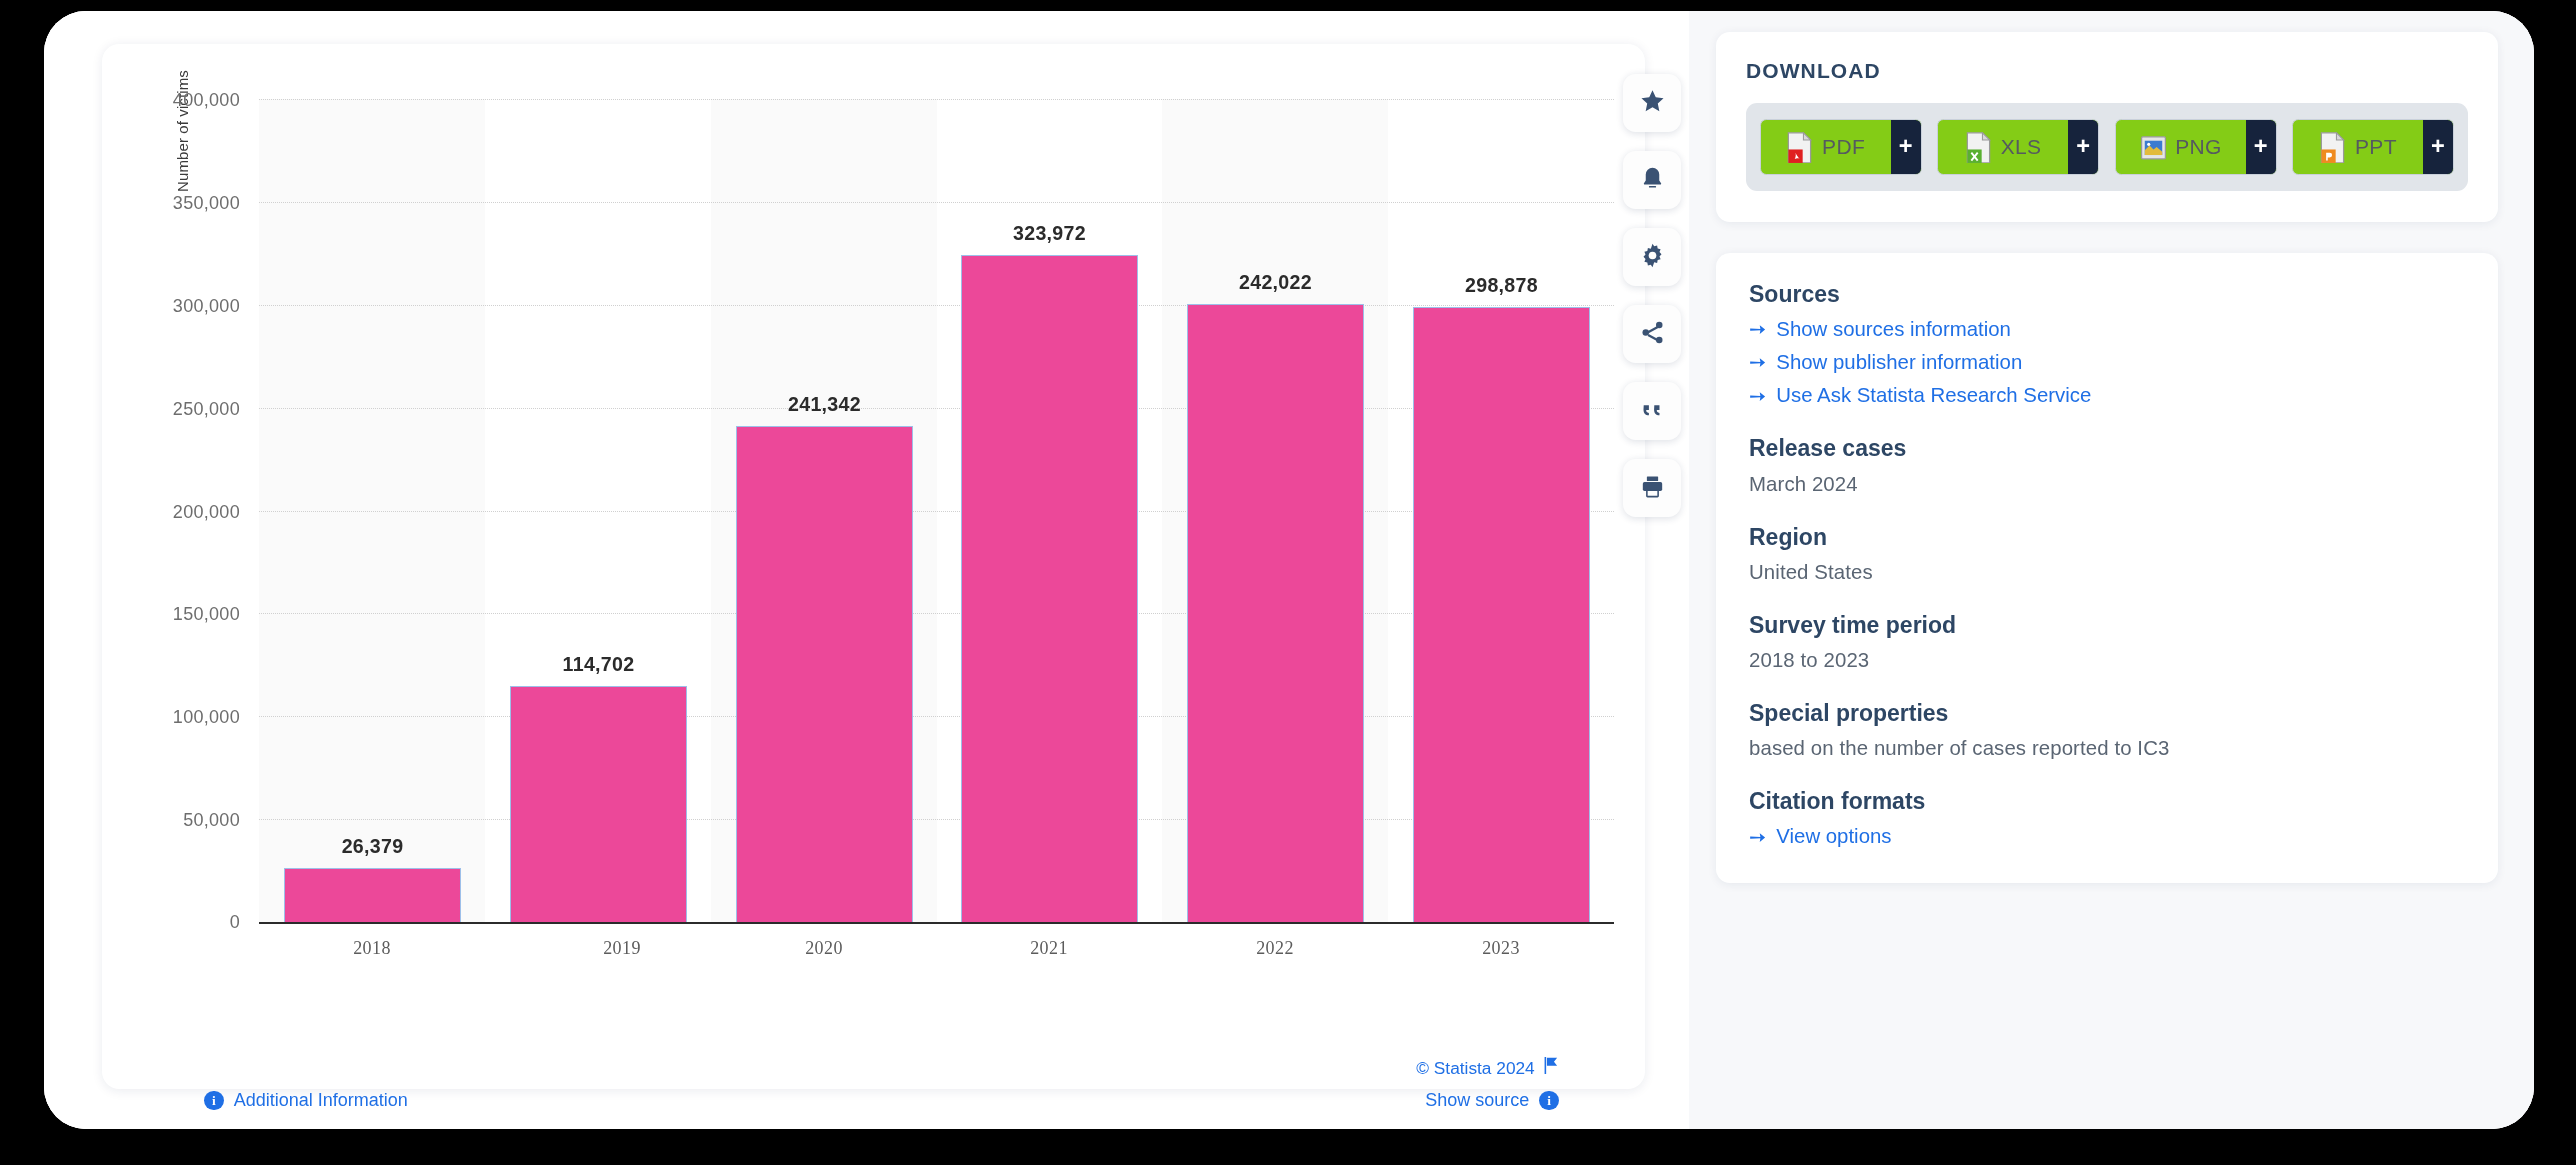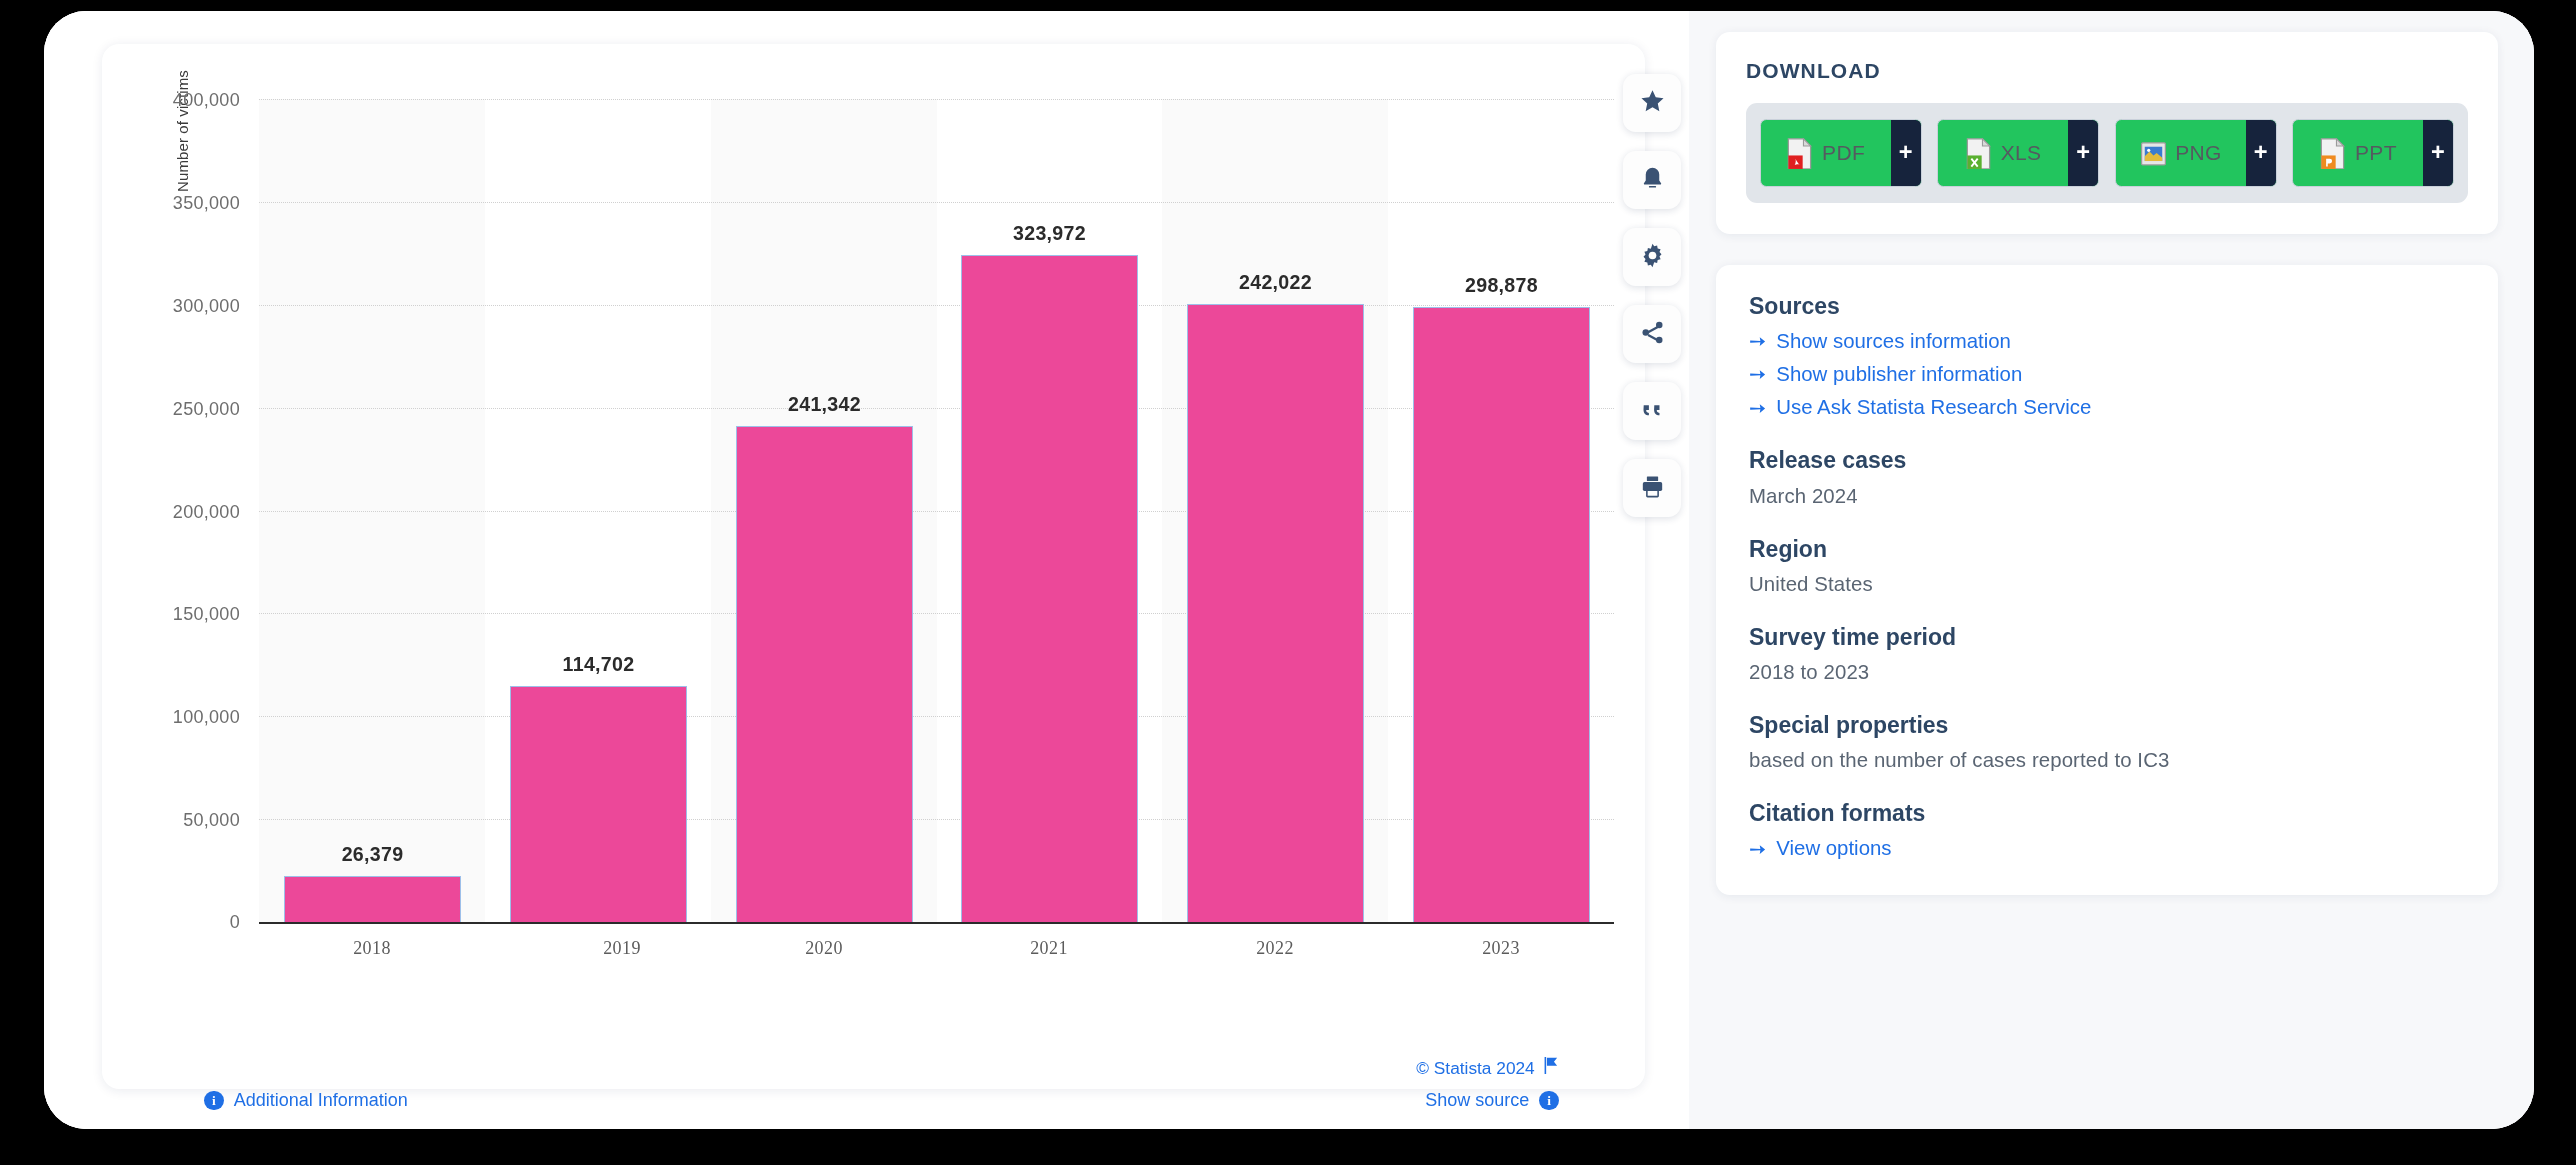--- a/index.html
+++ b/index.html
@@ -255,22 +255,22 @@
   #download-row {
     background: #e1e5ea;
     border-radius: 11px;
     padding: 15.7px 14px;
     display: flex;
     gap: 15.7px;
   }
 
   .dl-btn {
     flex: 1;
-    height: 68px;
-    background: #22c55e;
+    height: 56px;
+    background: #84cc16;
     border: 0.8px solid #c9d0da;
     border-radius: 6.3px;
     display: flex;
     align-items: stretch;
     overflow: hidden;
     cursor: pointer;
   }
 
   .dl-main {
     flex: 1;
@@ -369,21 +369,21 @@
           <div class="gridline" style="top:617px;">
             <span class="ytick">100,000</span>
           </div>
           <div class="gridline" style="top:720px;">
             <span class="ytick">50,000</span>
           </div>
           <div style="position:absolute;top:823px;left:0;width:100%;">
             <span class="ytick">0</span>
           </div>
 
-          <div class="bar" style="left:25px;width:177px;height:46px;">
+          <div class="bar" style="left:25px;width:177px;height:54px;">
             <span class="bar-label">26,379</span>
           </div>
           <div class="bar" style="left:251px;width:177px;height:236px;">
             <span class="bar-label">114,702</span>
           </div>
           <div class="bar" style="left:477px;width:177px;height:496px;">
             <span class="bar-label">241,342</span>
           </div>
           <div class="bar" style="left:702px;width:177px;height:667px;">
             <span class="bar-label">323,972</span>

